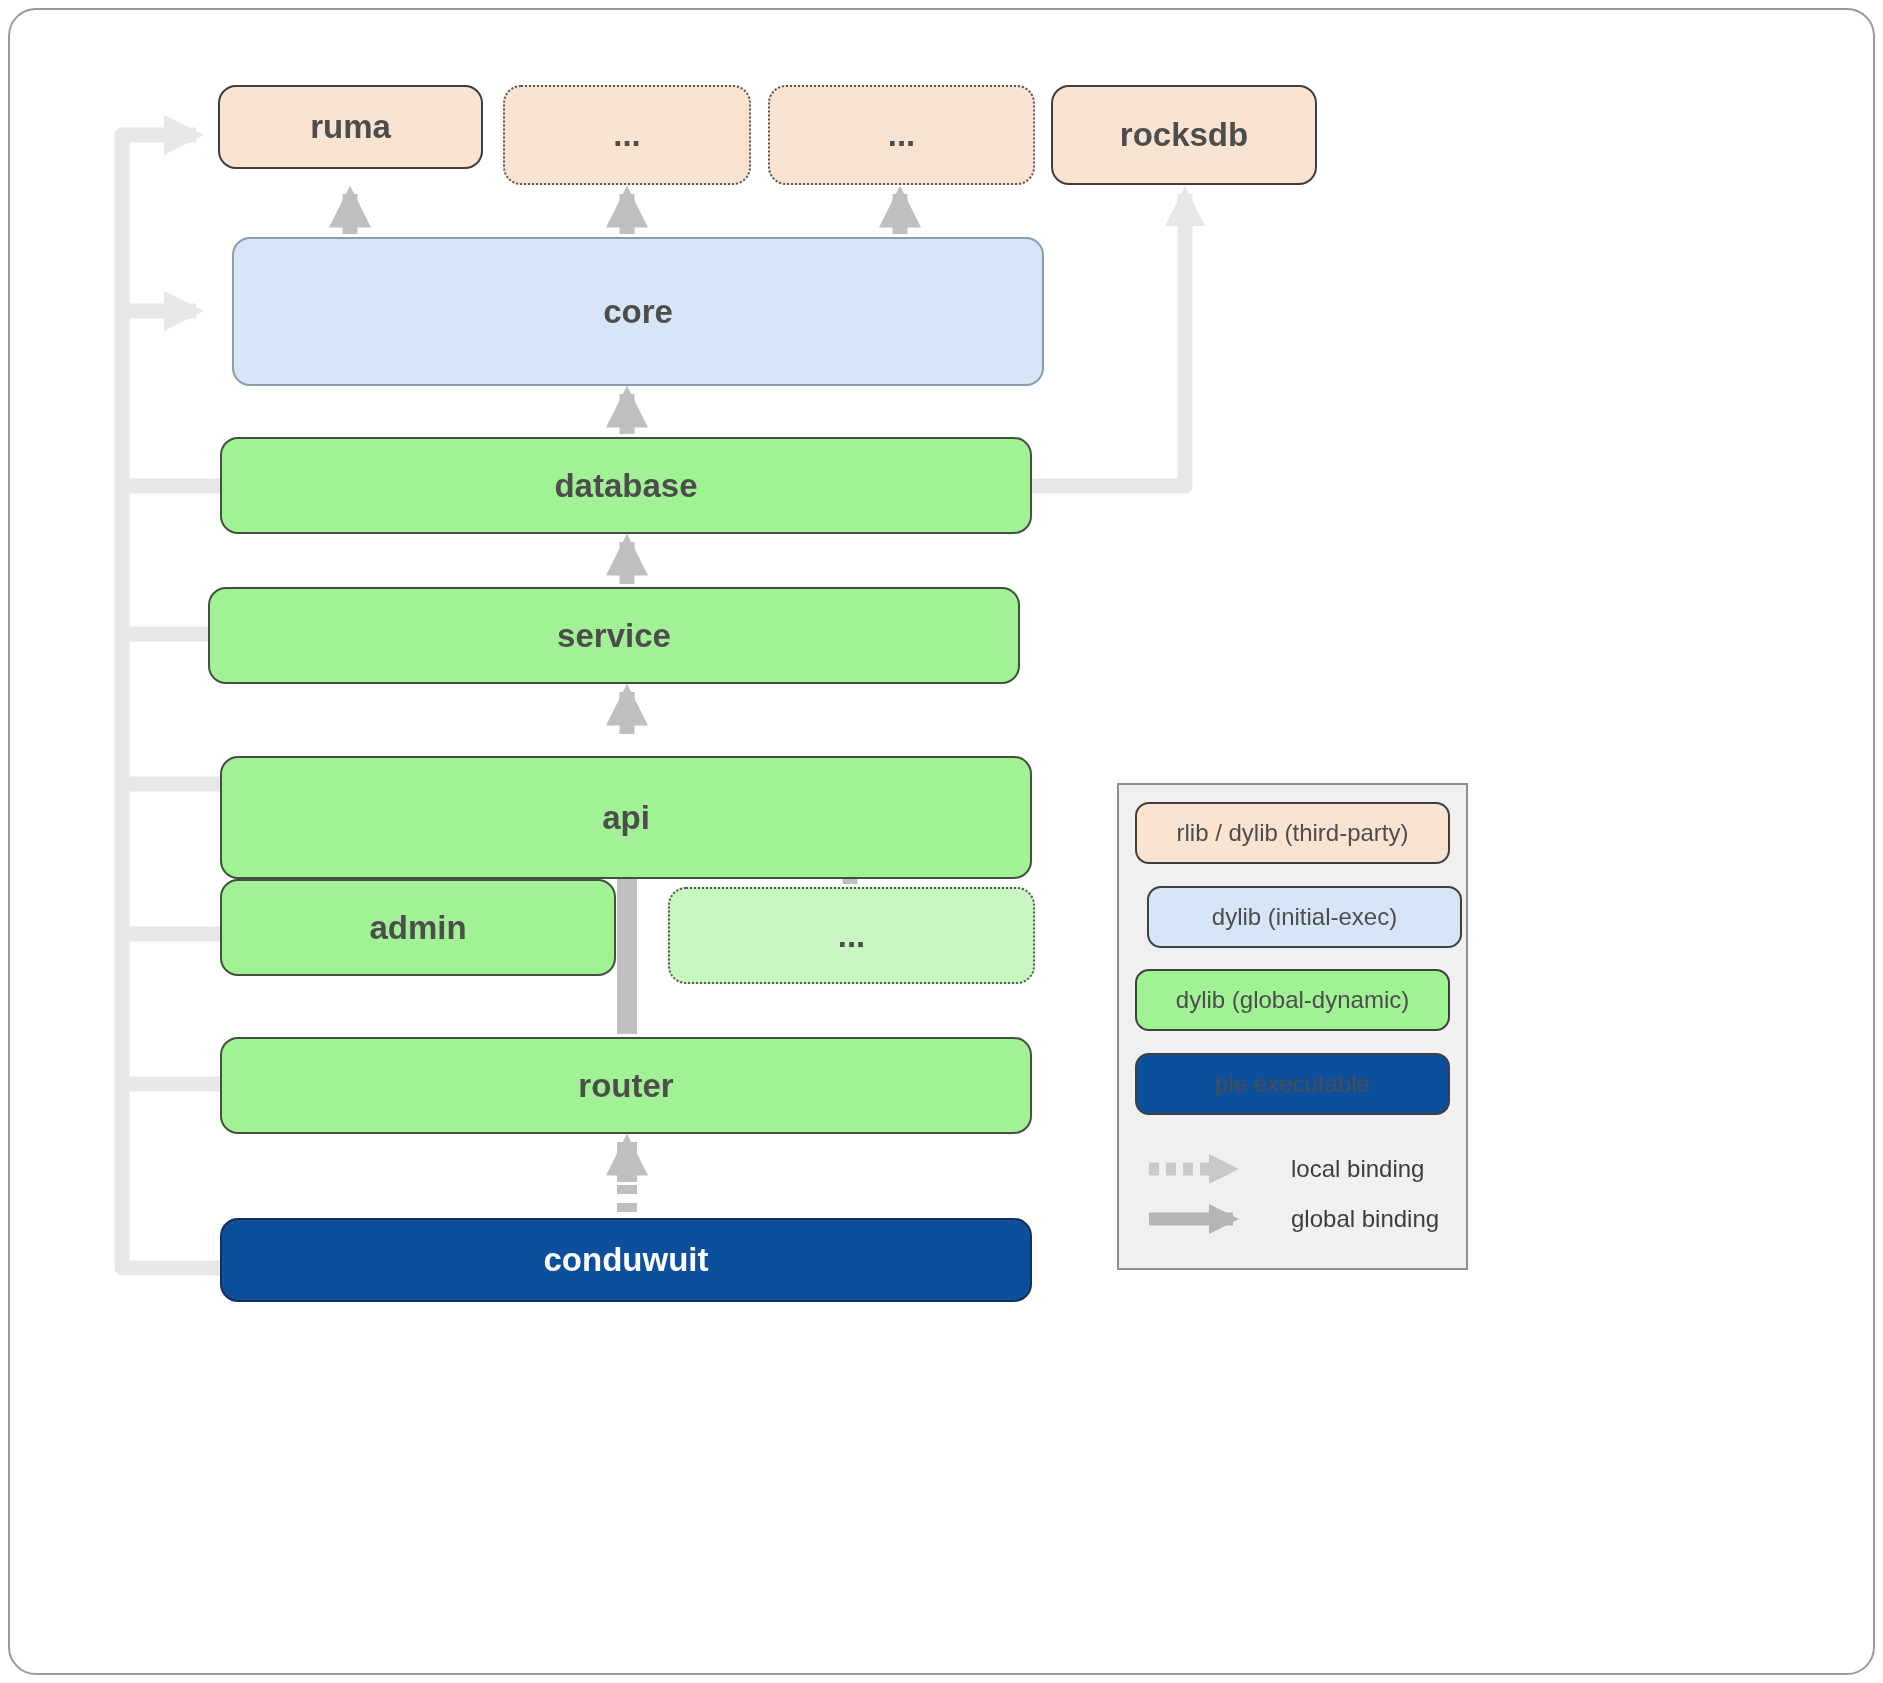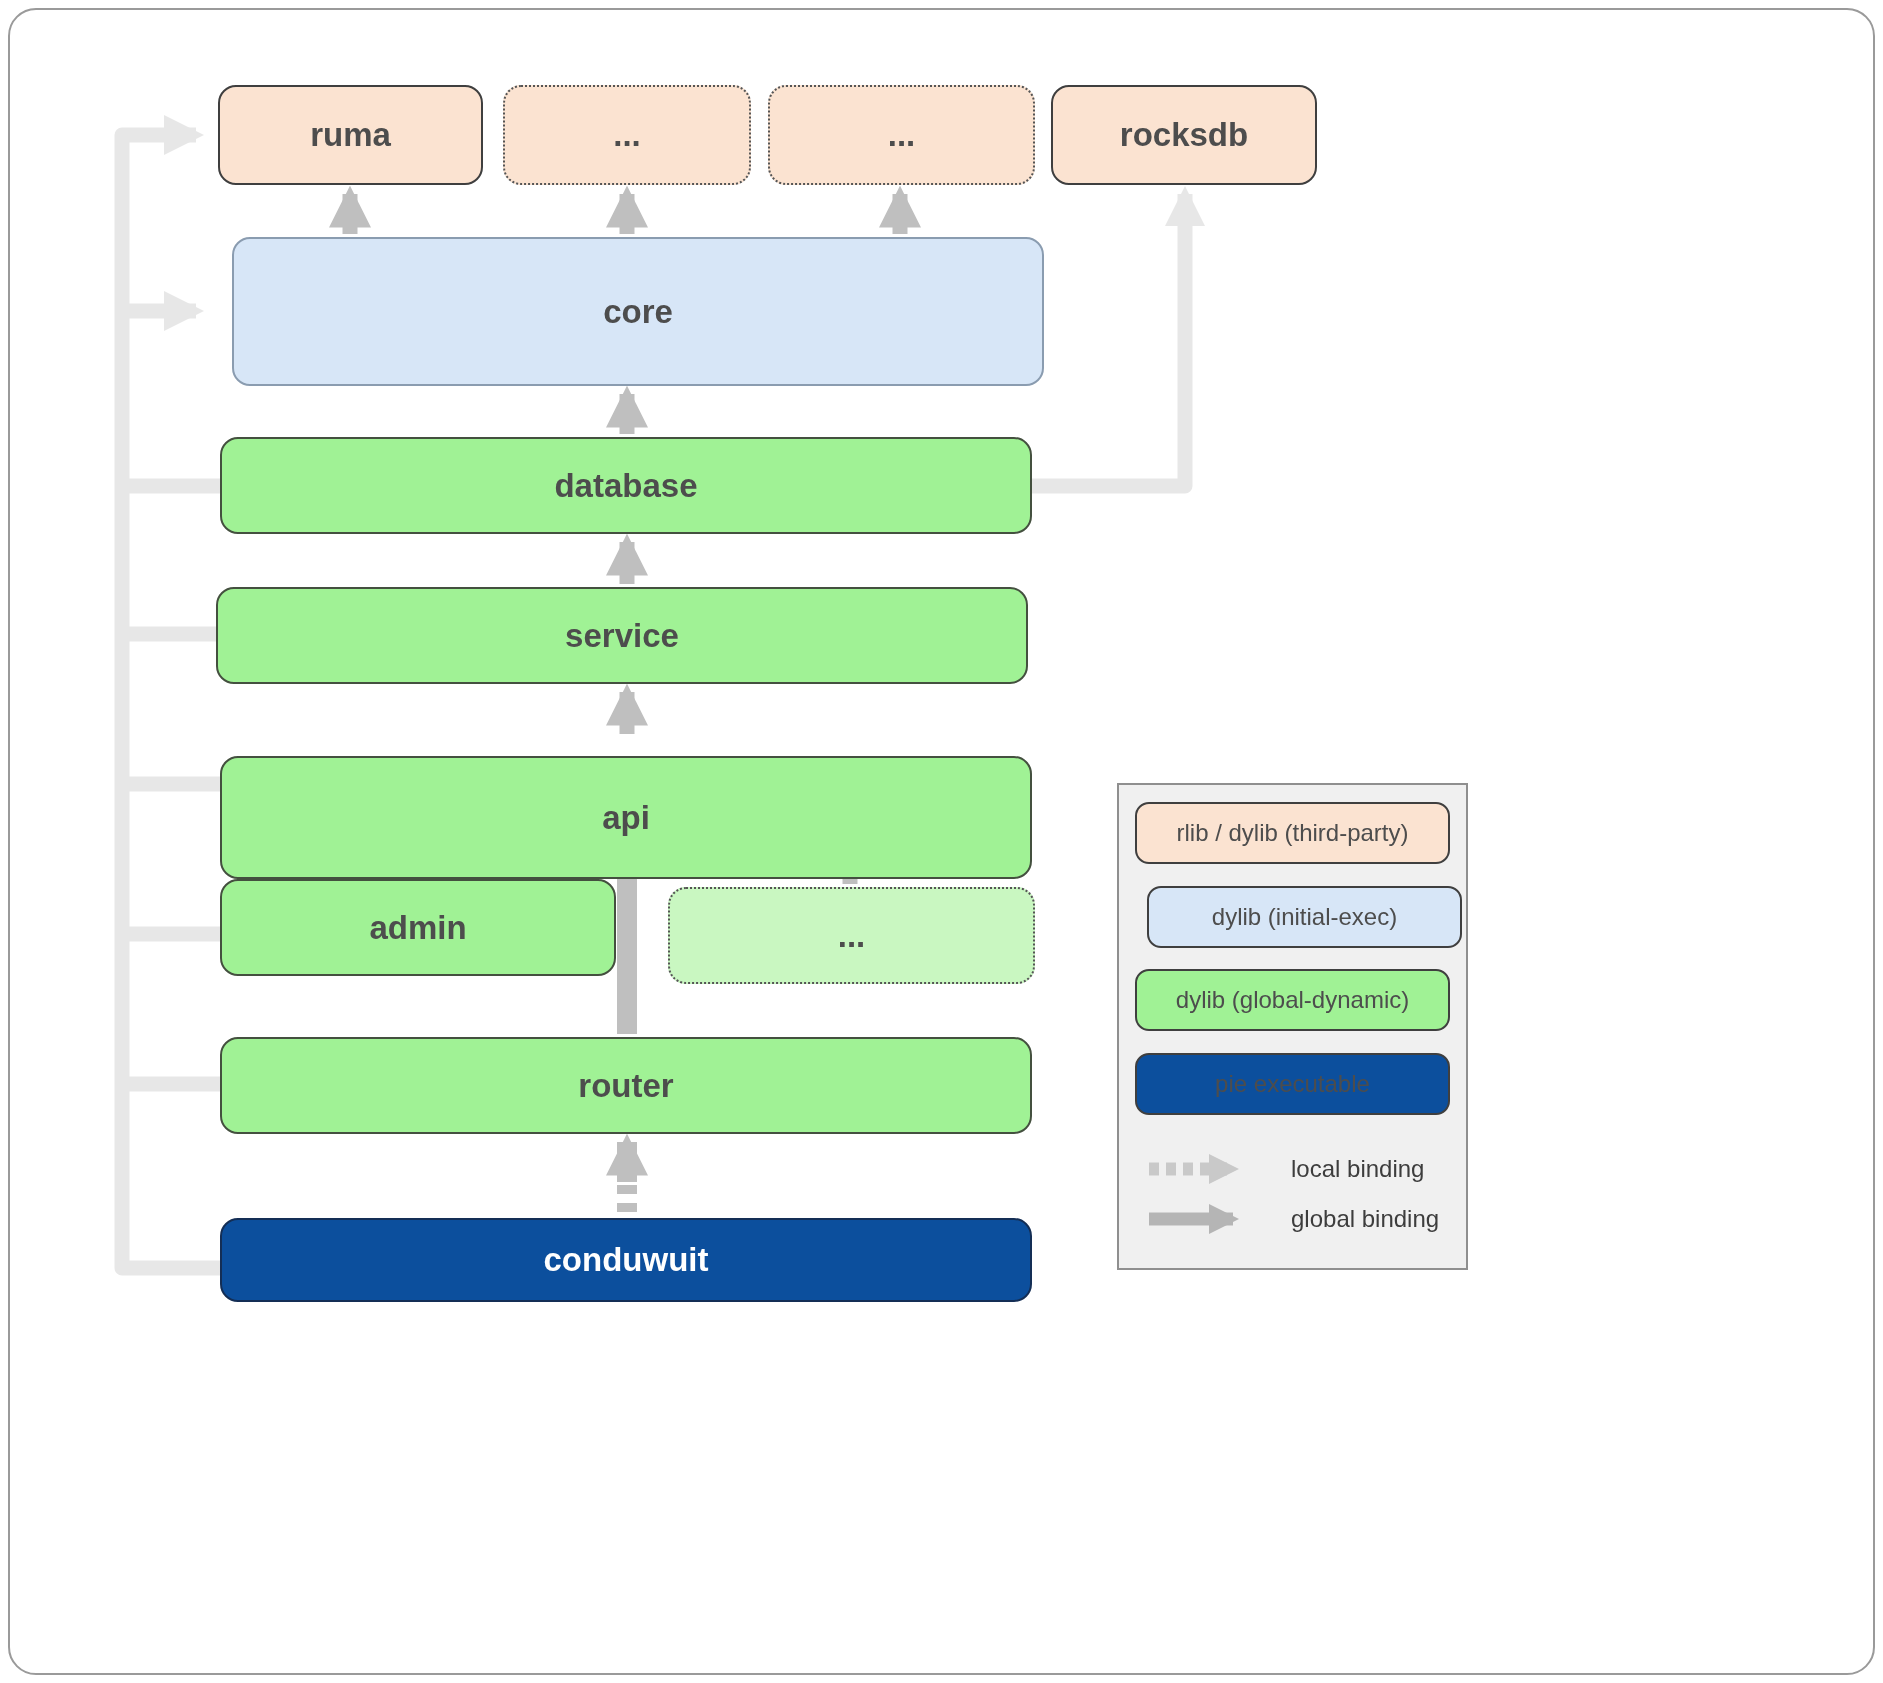--- a/index.html
+++ b/index.html
@@ -59,41 +59,41 @@
     <line x1="627" y1="584" x2="627" y2="542" stroke="#bfbfbf" stroke-width="15" marker-end="url(#head-gray)"></line>
     <line x1="627" y1="734" x2="627" y2="692" stroke="#bfbfbf" stroke-width="15" marker-end="url(#head-gray)"></line>
     <line x1="400" y1="884" x2="400" y2="842" stroke="#bfbfbf" stroke-width="15" marker-end="url(#head-gray)"></line>
     <line x1="850" y1="884" x2="850" y2="842" stroke="#bfbfbf" stroke-width="15" marker-end="url(#head-gray)"></line>
     <line x1="627" y1="1034" x2="627" y2="842" stroke="#bfbfbf" stroke-width="20" marker-end="url(#head-gray)"></line>
 
     <line x1="627" y1="1212" x2="627" y2="1180" stroke="#bfbfbf" stroke-width="20" stroke-dasharray="9 9"></line>
     <line x1="627" y1="1182" x2="627" y2="1142" stroke="#bfbfbf" stroke-width="20" marker-end="url(#head-gray)"></line>
   </svg>
 
-  <div class="node peach" style="left:218px;top:85px;width:265px;height:100px">
+  <div class="node peach" style="left:218px;top:85px;width:265px;height:84px">
     <span>ruma</span>
   </div>
   <div class="node peach dotted" style="left:503px;top:85px;width:248px;height:100px">
     <span>...</span>
   </div>
   <div class="node peach dotted" style="left:768px;top:85px;width:267px;height:100px">
     <span>...</span>
   </div>
   <div class="node peach" style="left:1051px;top:85px;width:266px;height:100px">
     <span>rocksdb</span>
   </div>
 
   <div class="node blue" style="left:220px;top:237px;width:812px;height:149px">
     <span>core</span>
   </div>
 
   <div class="node green" style="left:220px;top:437px;width:812px;height:97px">
     <span>database</span>
   </div>
-  <div class="node green" style="left:216px;top:587px;width:812px;height:97px">
+  <div class="node green" style="left:208px;top:587px;width:812px;height:97px">
     <span>service</span>
   </div>
   <div class="node green" style="left:220px;top:756px;width:812px;height:123px">
     <span>api</span>
   </div>
   <div class="node green" style="left:220px;top:879px;width:396px;height:97px">
     <span>admin</span>
   </div>
   <div class="node lightgreen dotted" style="left:668px;top:887px;width:367px;height:97px">
     <span>...</span>

